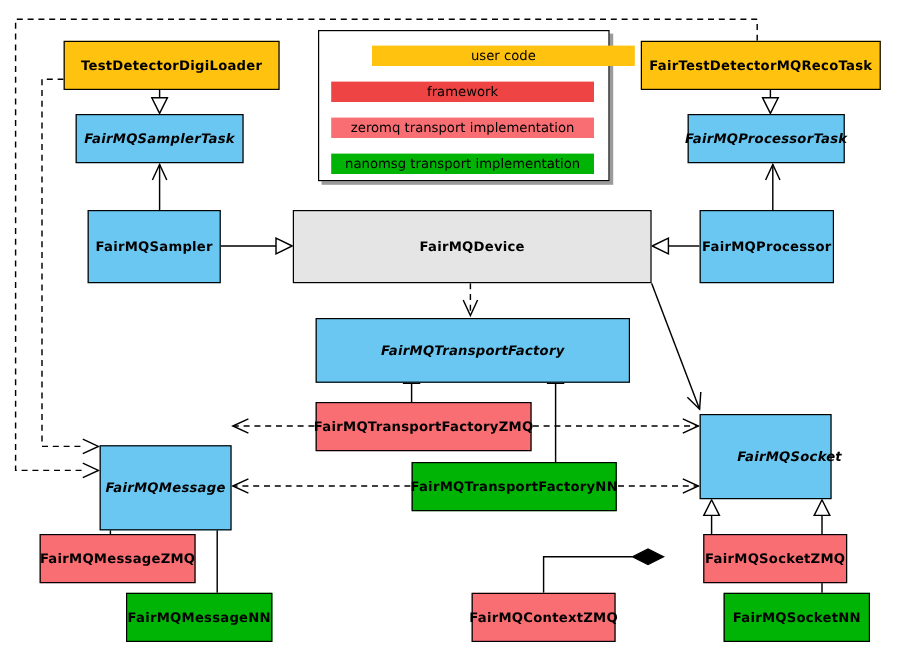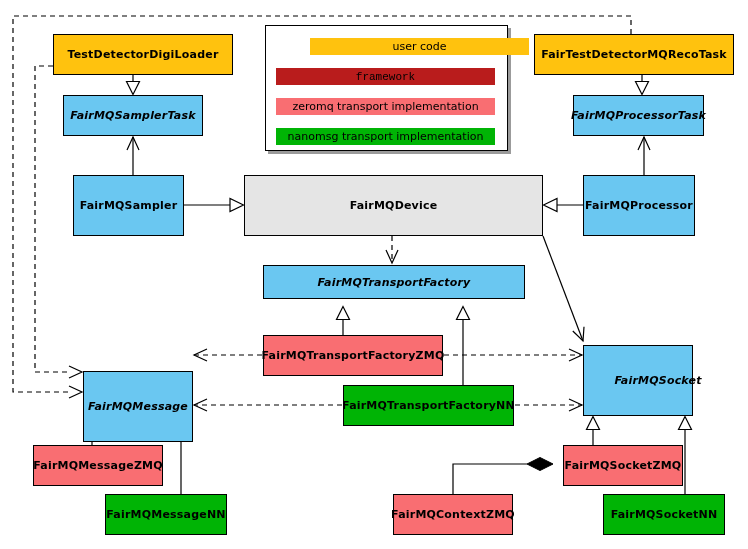--- a/index.html
+++ b/index.html
@@ -1,18 +1,18 @@
 <!DOCTYPE html>
 <html><head>
 <meta charset="utf-8">
 <style>
   html,body{margin:0;padding:0;background:#ffffff;}
   #stage{
     position:relative;width:748px;height:549px;background:#ffffff;
-    font-family:"DejaVu Sans","Liberation Sans",sans-serif;overflow:hidden;border-radius:24px;
+    font-family:"DejaVu Sans","Liberation Sans",sans-serif;overflow:hidden;
   }
   #edges{position:absolute;left:0;top:0;width:748px;height:549px;}
   .e{stroke:#000;fill:none;stroke-width:1.2;}
   .ed{stroke-dasharray:5 4;}
   .eh{fill:#fff;stroke:#000;stroke-width:1.2;}
   .df{fill:#000;stroke:#000;stroke-width:1;}
   .node{
     position:absolute;box-sizing:border-box;border:1.3px solid #000;
     display:flex;align-items:center;justify-content:center;
     font-size:11px;font-weight:bold;color:#000;text-align:center;
@@ -20,28 +20,28 @@
   }
   .abstract{font-style:italic;}
   
   #n-loader{left:53px;top:34px;width:180px;height:41px;}
   #n-samplertask{left:63px;top:95px;width:140px;height:41px;}
   #n-sampler{left:73px;top:175px;width:111px;height:61px;}
   #n-device{left:244px;top:175px;width:299px;height:61px;}
   #n-recotask{left:534px;top:34px;width:200px;height:41px;}
   #n-processortask{left:573px;top:95px;width:131px;height:41px;}
   #n-processor{left:583px;top:175px;width:112px;height:61px;}
-  #n-tfactory{left:263px;top:265px;width:262px;height:34px;}
+  #n-tfactory{left:263px;top:265px;width:262px;height:54px;}
   #n-tfzmq{left:263px;top:335px;width:180px;height:41px;}
   #n-tfnn{left:343px;top:385px;width:171px;height:41px;}
   #n-message{left:83px;top:345px;width:110px;height:71px;margin-top:26px;}
   #n-msgzmq{left:33px;top:445px;width:130px;height:41px;}
   #n-msgnn{left:105px;top:494px;width:122px;height:41px;}
   #n-socket{left:583px;top:345px;width:110px;height:71px;padding-left:40px;}
-  #n-sockzmq{left:563px;top:445px;width:120px;height:41px;}
+  #n-sockzmq{left:586px;top:445px;width:120px;height:41px;}
   #n-context{left:393px;top:494px;width:120px;height:41px;}
   #n-socknn{left:603px;top:494px;width:122px;height:41px;}
   
   #legend{
     position:absolute;left:265px;top:25px;width:241px;height:124px;
     background:#fff;border:1px solid #000;box-shadow:3px 3px 0 #9b9b9b;
   }
   .legend-bar{
     position:absolute;left:10px;width:219px;height:17px;
     display:flex;align-items:center;justify-content:center;
@@ -154,18 +154,18 @@
   <div class="node abstract" id="n-message" style="background-color: rgb(106, 199, 241);">FairMQMessage</div>
   <div class="node" id="n-msgzmq" style="background-color: rgb(249, 110, 114);">FairMQMessageZMQ</div>
   <div class="node" id="n-msgnn" style="background-color: rgb(0, 180, 5);">FairMQMessageNN</div>
   <div class="node abstract" id="n-socket" style="background-color: rgb(106, 199, 241);">FairMQSocket</div>
   <div class="node" id="n-sockzmq" style="background-color: rgb(249, 110, 114);">FairMQSocketZMQ</div>
   <div class="node" id="n-context" style="background-color: rgb(249, 110, 114);">FairMQContextZMQ</div>
   <div class="node" id="n-socknn" style="background-color: rgb(0, 180, 5);">FairMQSocketNN</div>
 
   <div id="legend">
     <div class="legend-bar" id="lg-0" style="background-color: rgb(255, 194, 14);">user code</div>
-    <div class="legend-bar" id="lg-1" style="background-color: #b91c1c; font-family: Liberation Mono, monospace;">framework</div>
+    <div class="legend-bar" id="lg-1" style="background-color: #ef4444;">framework</div>
     <div class="legend-bar" id="lg-2" style="background-color: rgb(249, 110, 114);">zeromq transport implementation</div>
     <div class="legend-bar" id="lg-3" style="background-color: rgb(0, 180, 5);">nanomsg transport implementation</div>
   </div>
 
 </div>
 
 </body></html>

